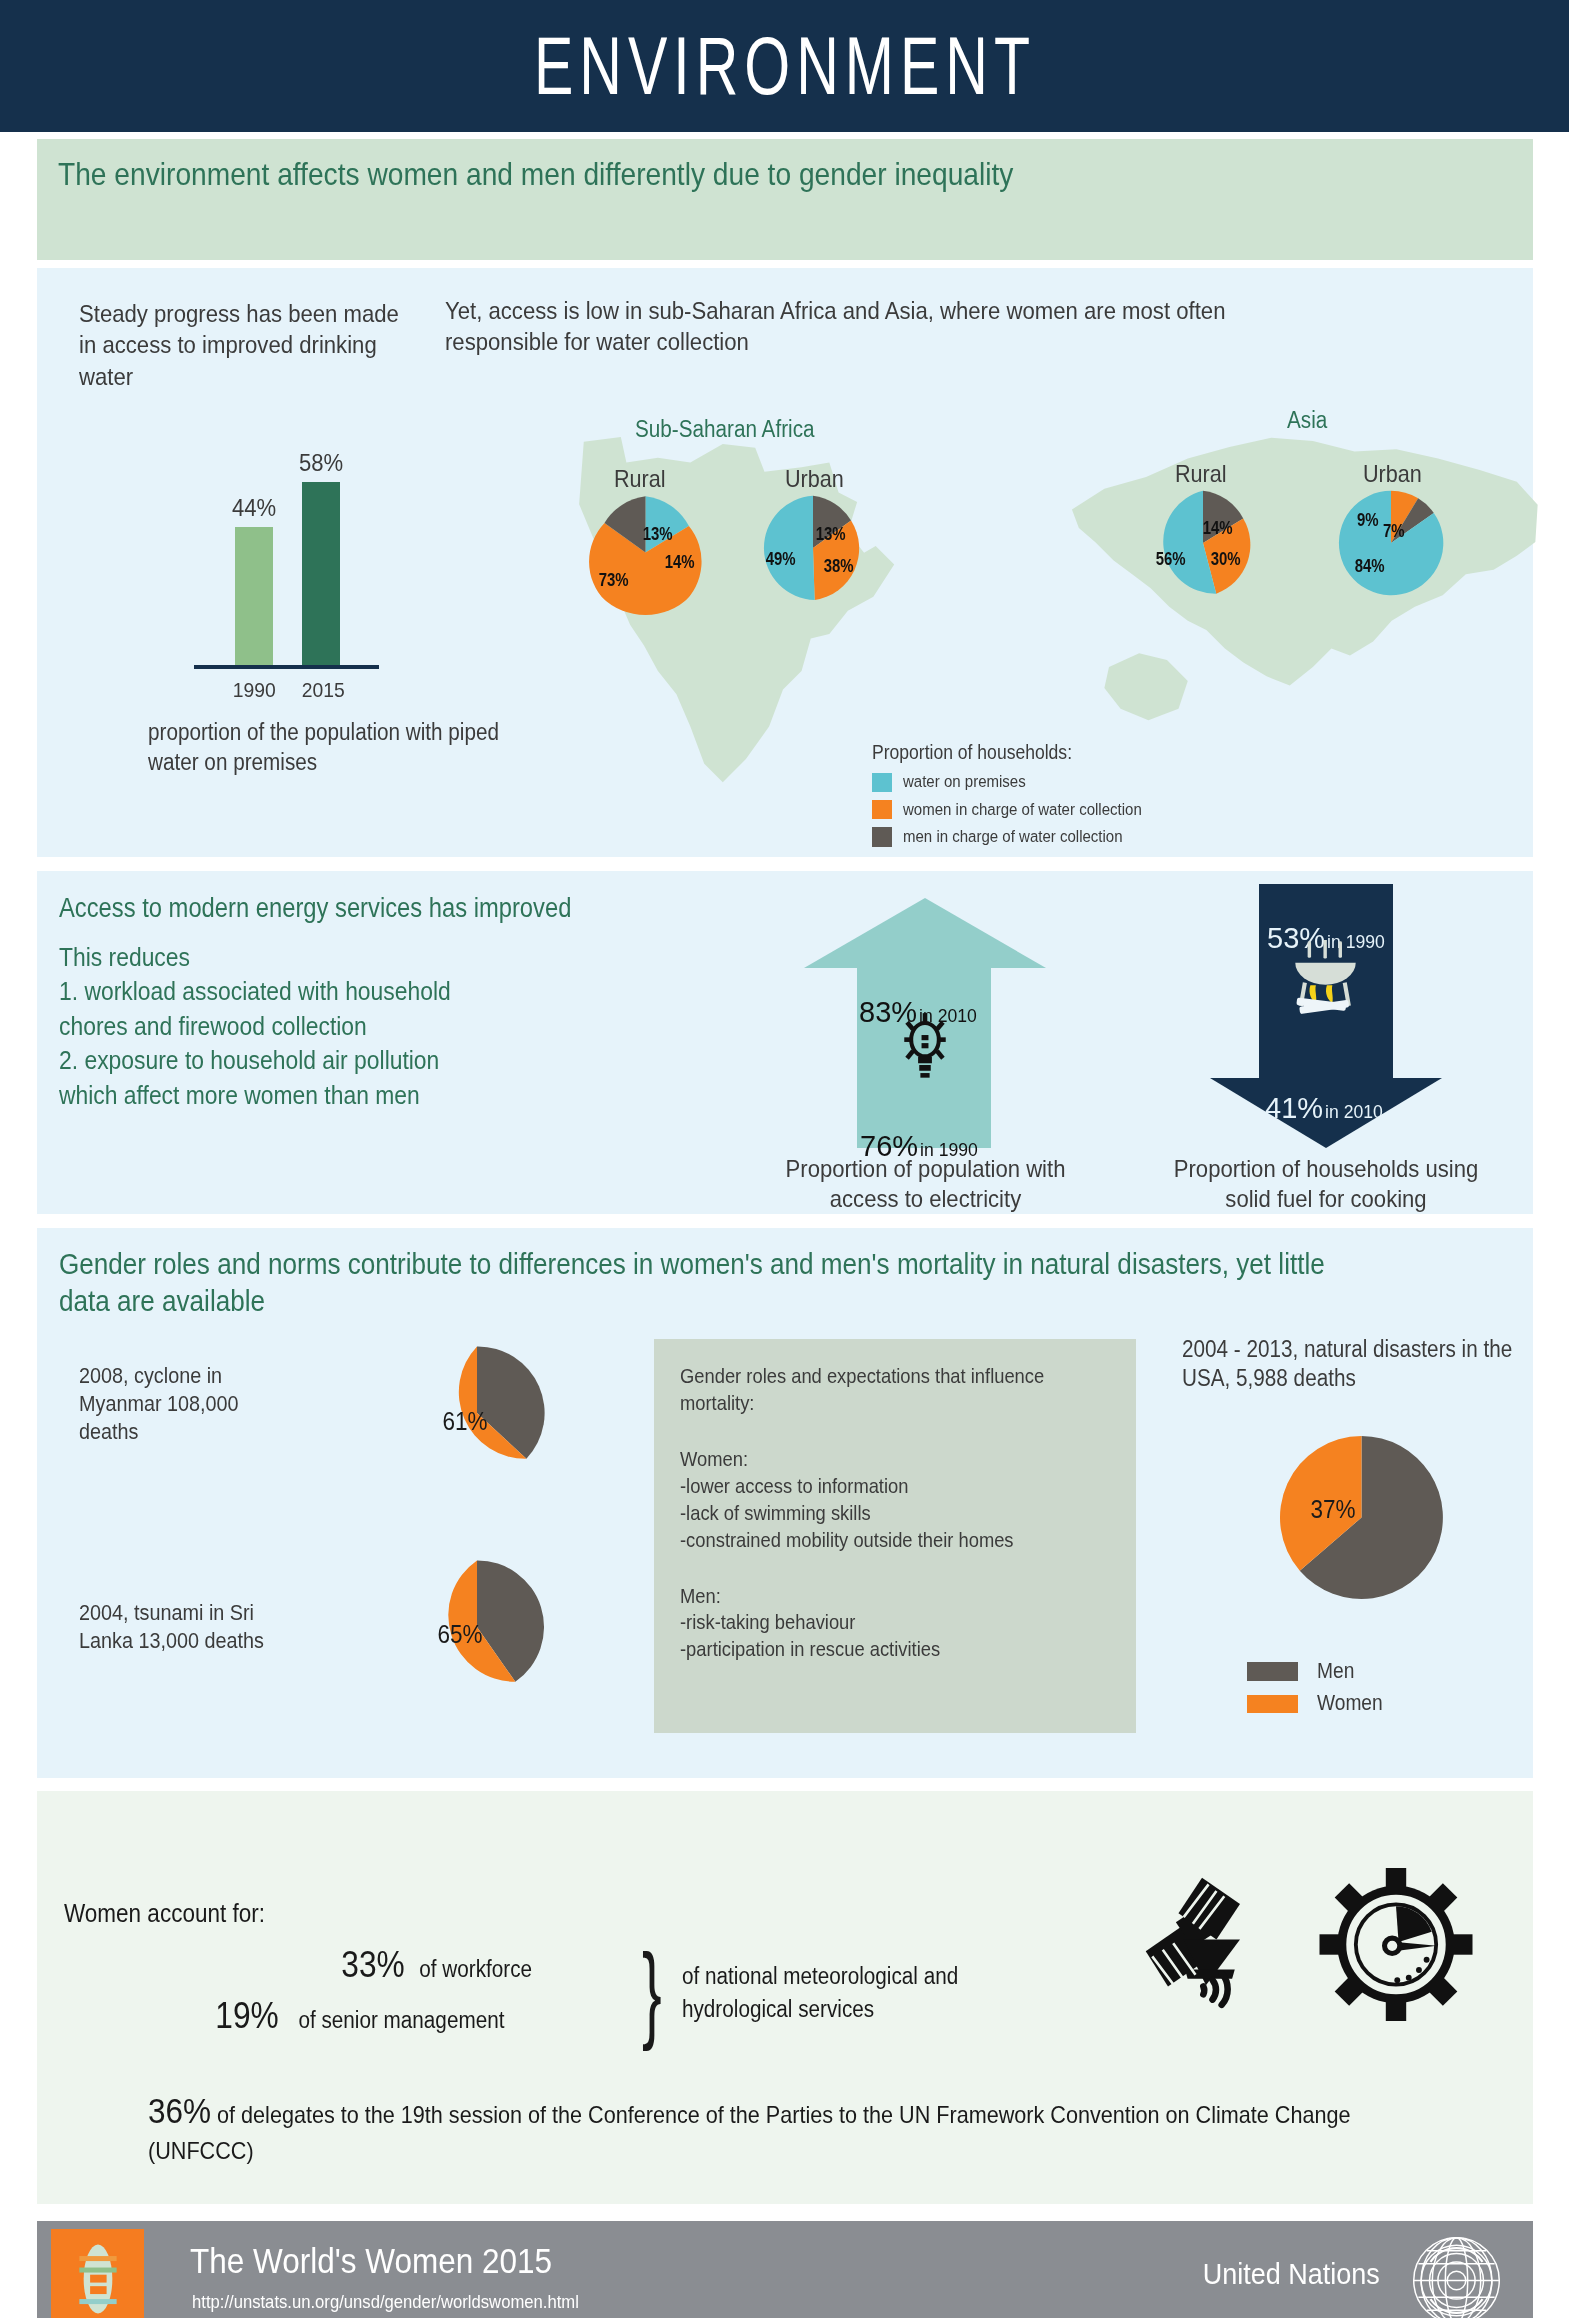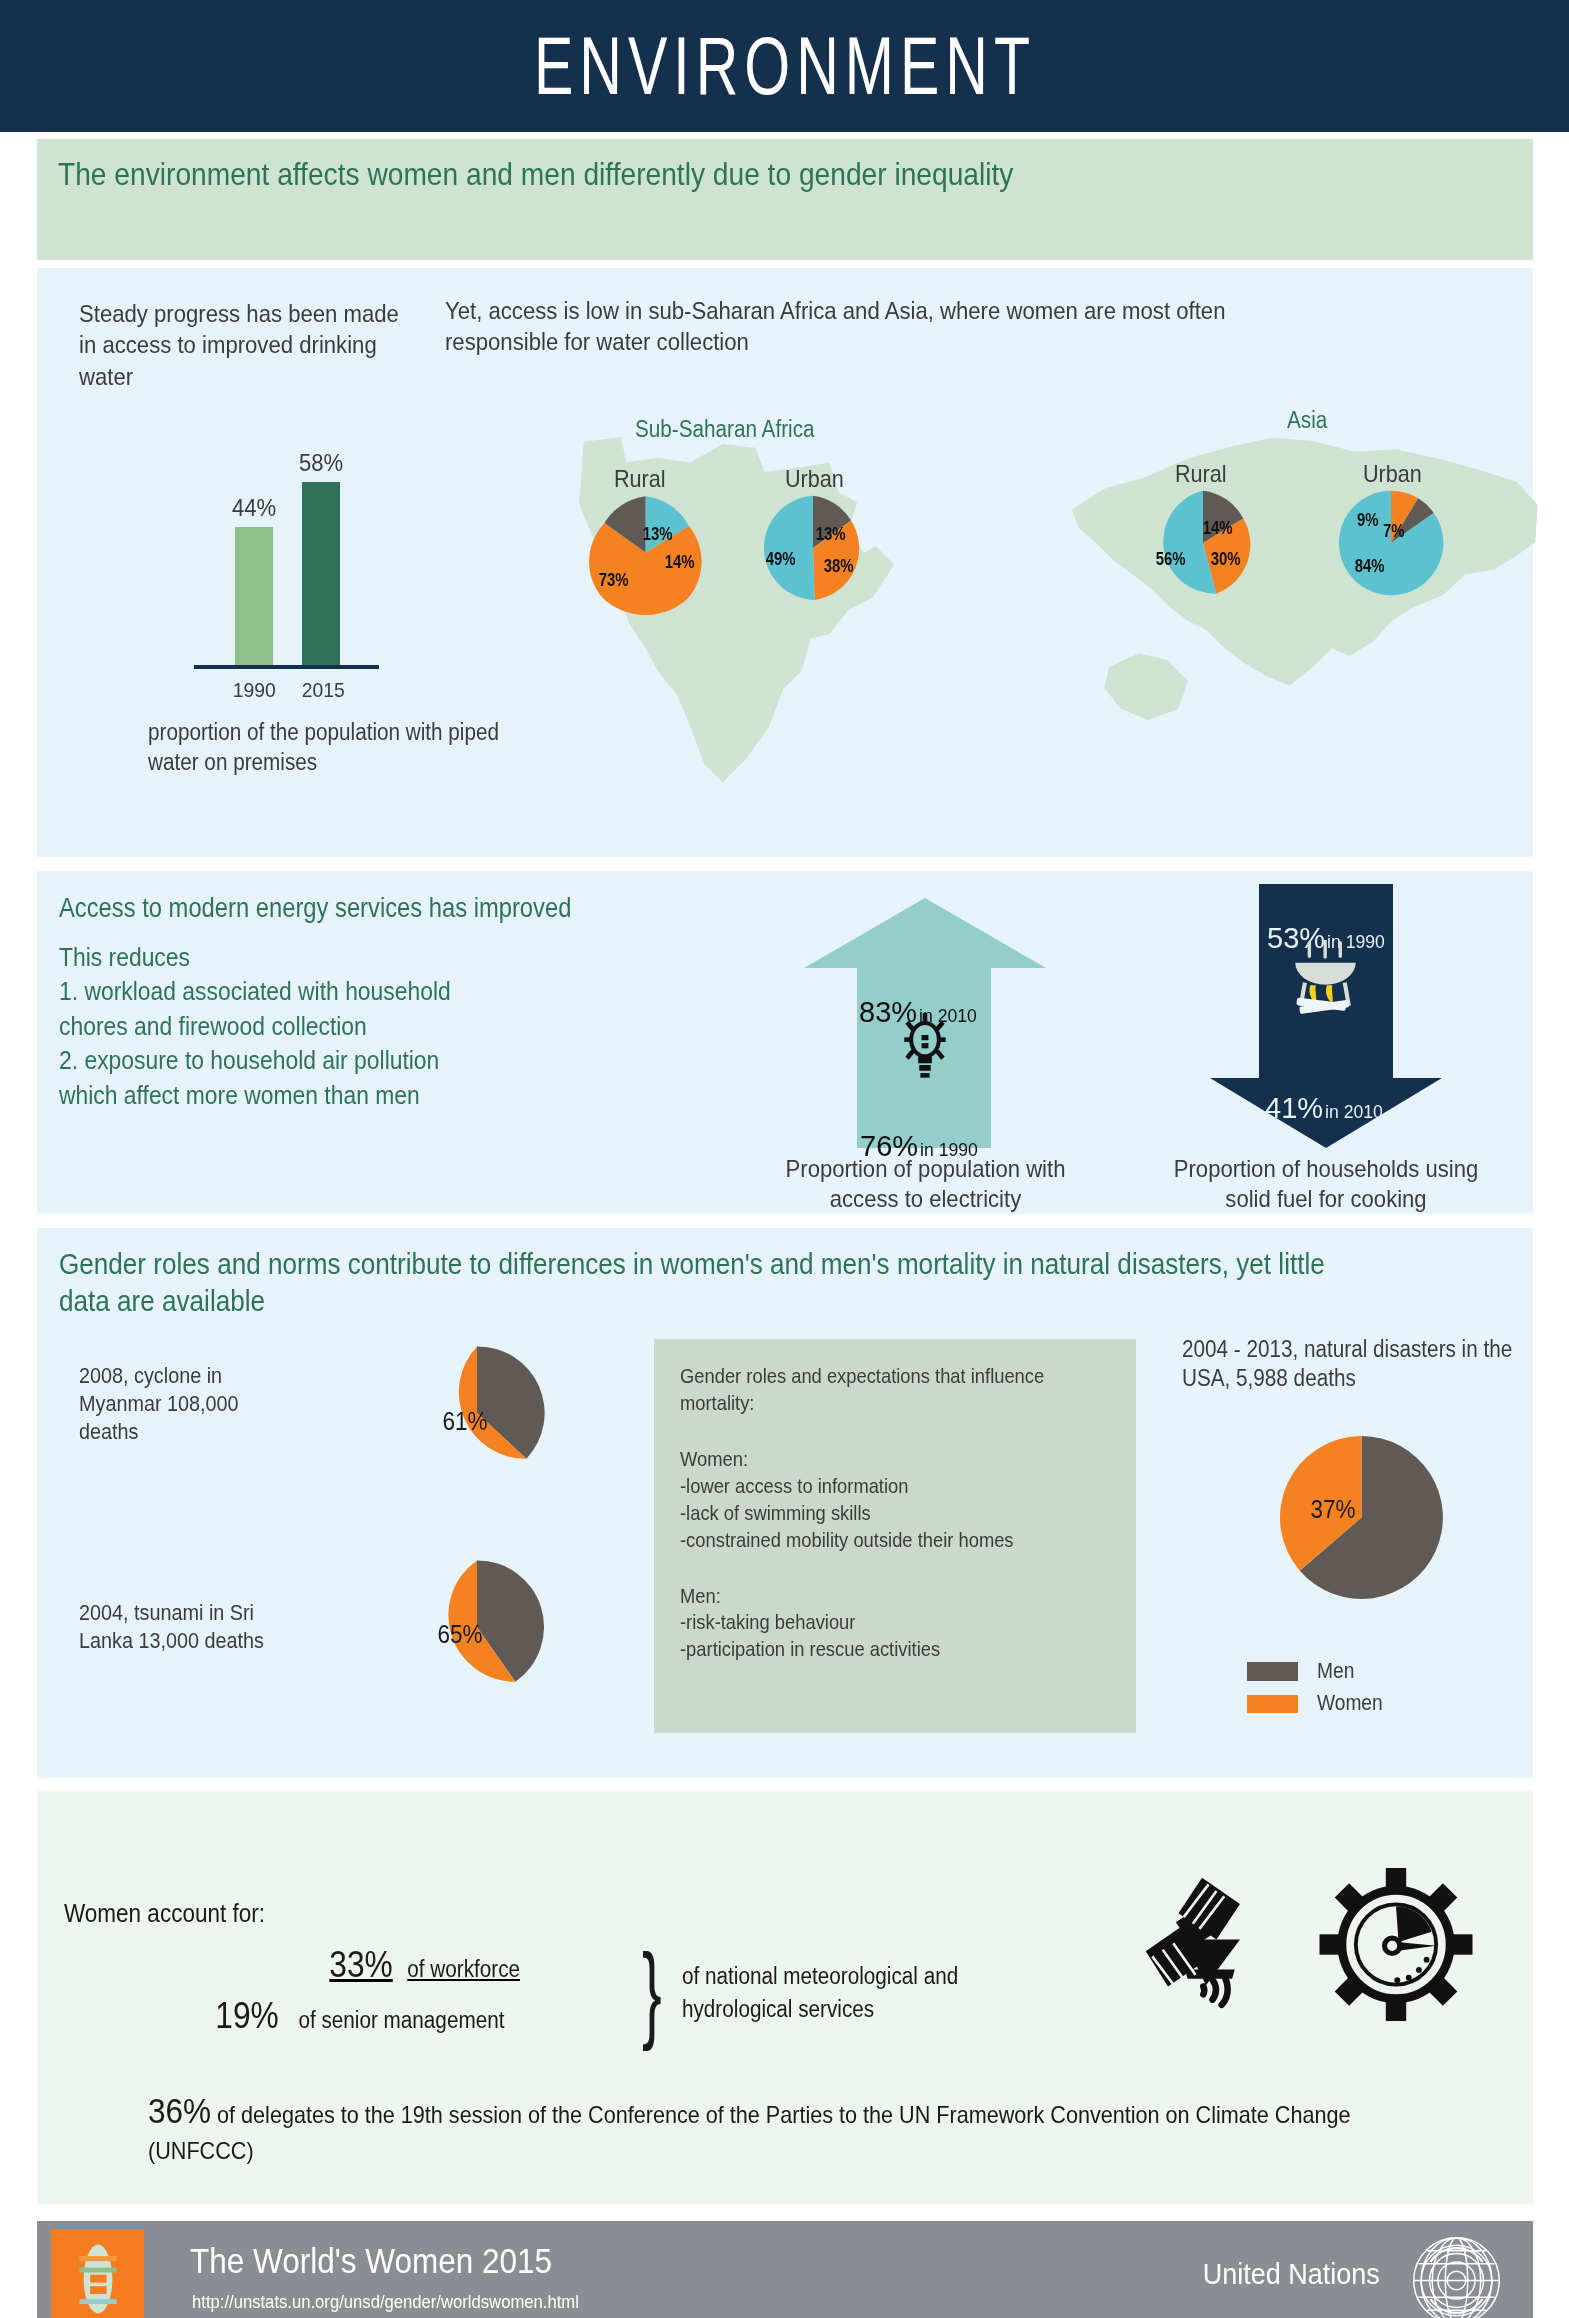--- a/index.html
+++ b/index.html
@@ -303,20 +303,35 @@
       <path fill="#f58220" d="M50,50 L50,5 A45,45 0 0,1 73.4,11.5 Z"></path>
 
       <path fill="#5f5a55" d="M50,50 L73.4,11.5 A45,45 0 0,1 86.9,24.1 Z"></path>
 
       <path fill="#5dc2d0" d="M50,50 L86.9,24.1 A45,45 0 1,1 50,5 Z"></path>
     </svg>
     <div class="pie-pct" style="left:1318px; top:242px;">9%</div>
     <div class="pie-pct" style="left:1344px; top:253px;">7%</div>
     <div class="pie-pct" style="left:1315px; top:288px;">84%</div>
 
+    <div class="legend">
+      <div class="legend-title">Proportion of households:</div>
+      <div class="legend-row">
+        <span class="legend-swatch" style="background:#5dc2d0"></span>
+        <span class="legend-text">water on premises</span>
+      </div>
+      <div class="legend-row">
+        <span class="legend-swatch" style="background:#f58220"></span>
+        <span class="legend-text">women in charge of water collection</span>
+      </div>
+      <div class="legend-row">
+        <span class="legend-swatch" style="background:#5f5a55"></span>
+        <span class="legend-text">men in charge of water collection</span>
+      </div>
+    </div>
   </div>
 
   <div class="sec-energy">
     <div class="energy-h">Access to modern energy services has improved</div>
     <div class="energy-body" style="white-space:pre-line;">This reduces
 1. workload associated with household
     chores and firewood collection
 2. exposure to household air pollution</div>
     <div class="energy-foot">which affect more women than men</div>
 
@@ -423,21 +438,21 @@
         <span class="usa-swatch" style="background:#f58220"></span>
         <span class="usa-legend-text">Women</span>
       </div>
     </div>
   </div>
 
   <div class="sec-dec">
 
     <div class="dec-account">Women account for:</div>
 
-    <div class="dec-stat-row" style="left:288px; top:153px;text-decoration:underline;">
+    <div class="dec-stat-row" style="left:300px; top:153px;">
       <span class="dec-num">33%</span>
       <span class="dec-txt">of workforce</span>
     </div>
     <div class="dec-stat-row" style="left:174px; top:204px;">
       <span class="dec-num">19%</span>
       <span class="dec-txt">of senior management</span>
     </div>
 
     <div class="dec-brace">}</div>
     <div class="dec-brace-text">of national meteorological and hydrological services</div>

